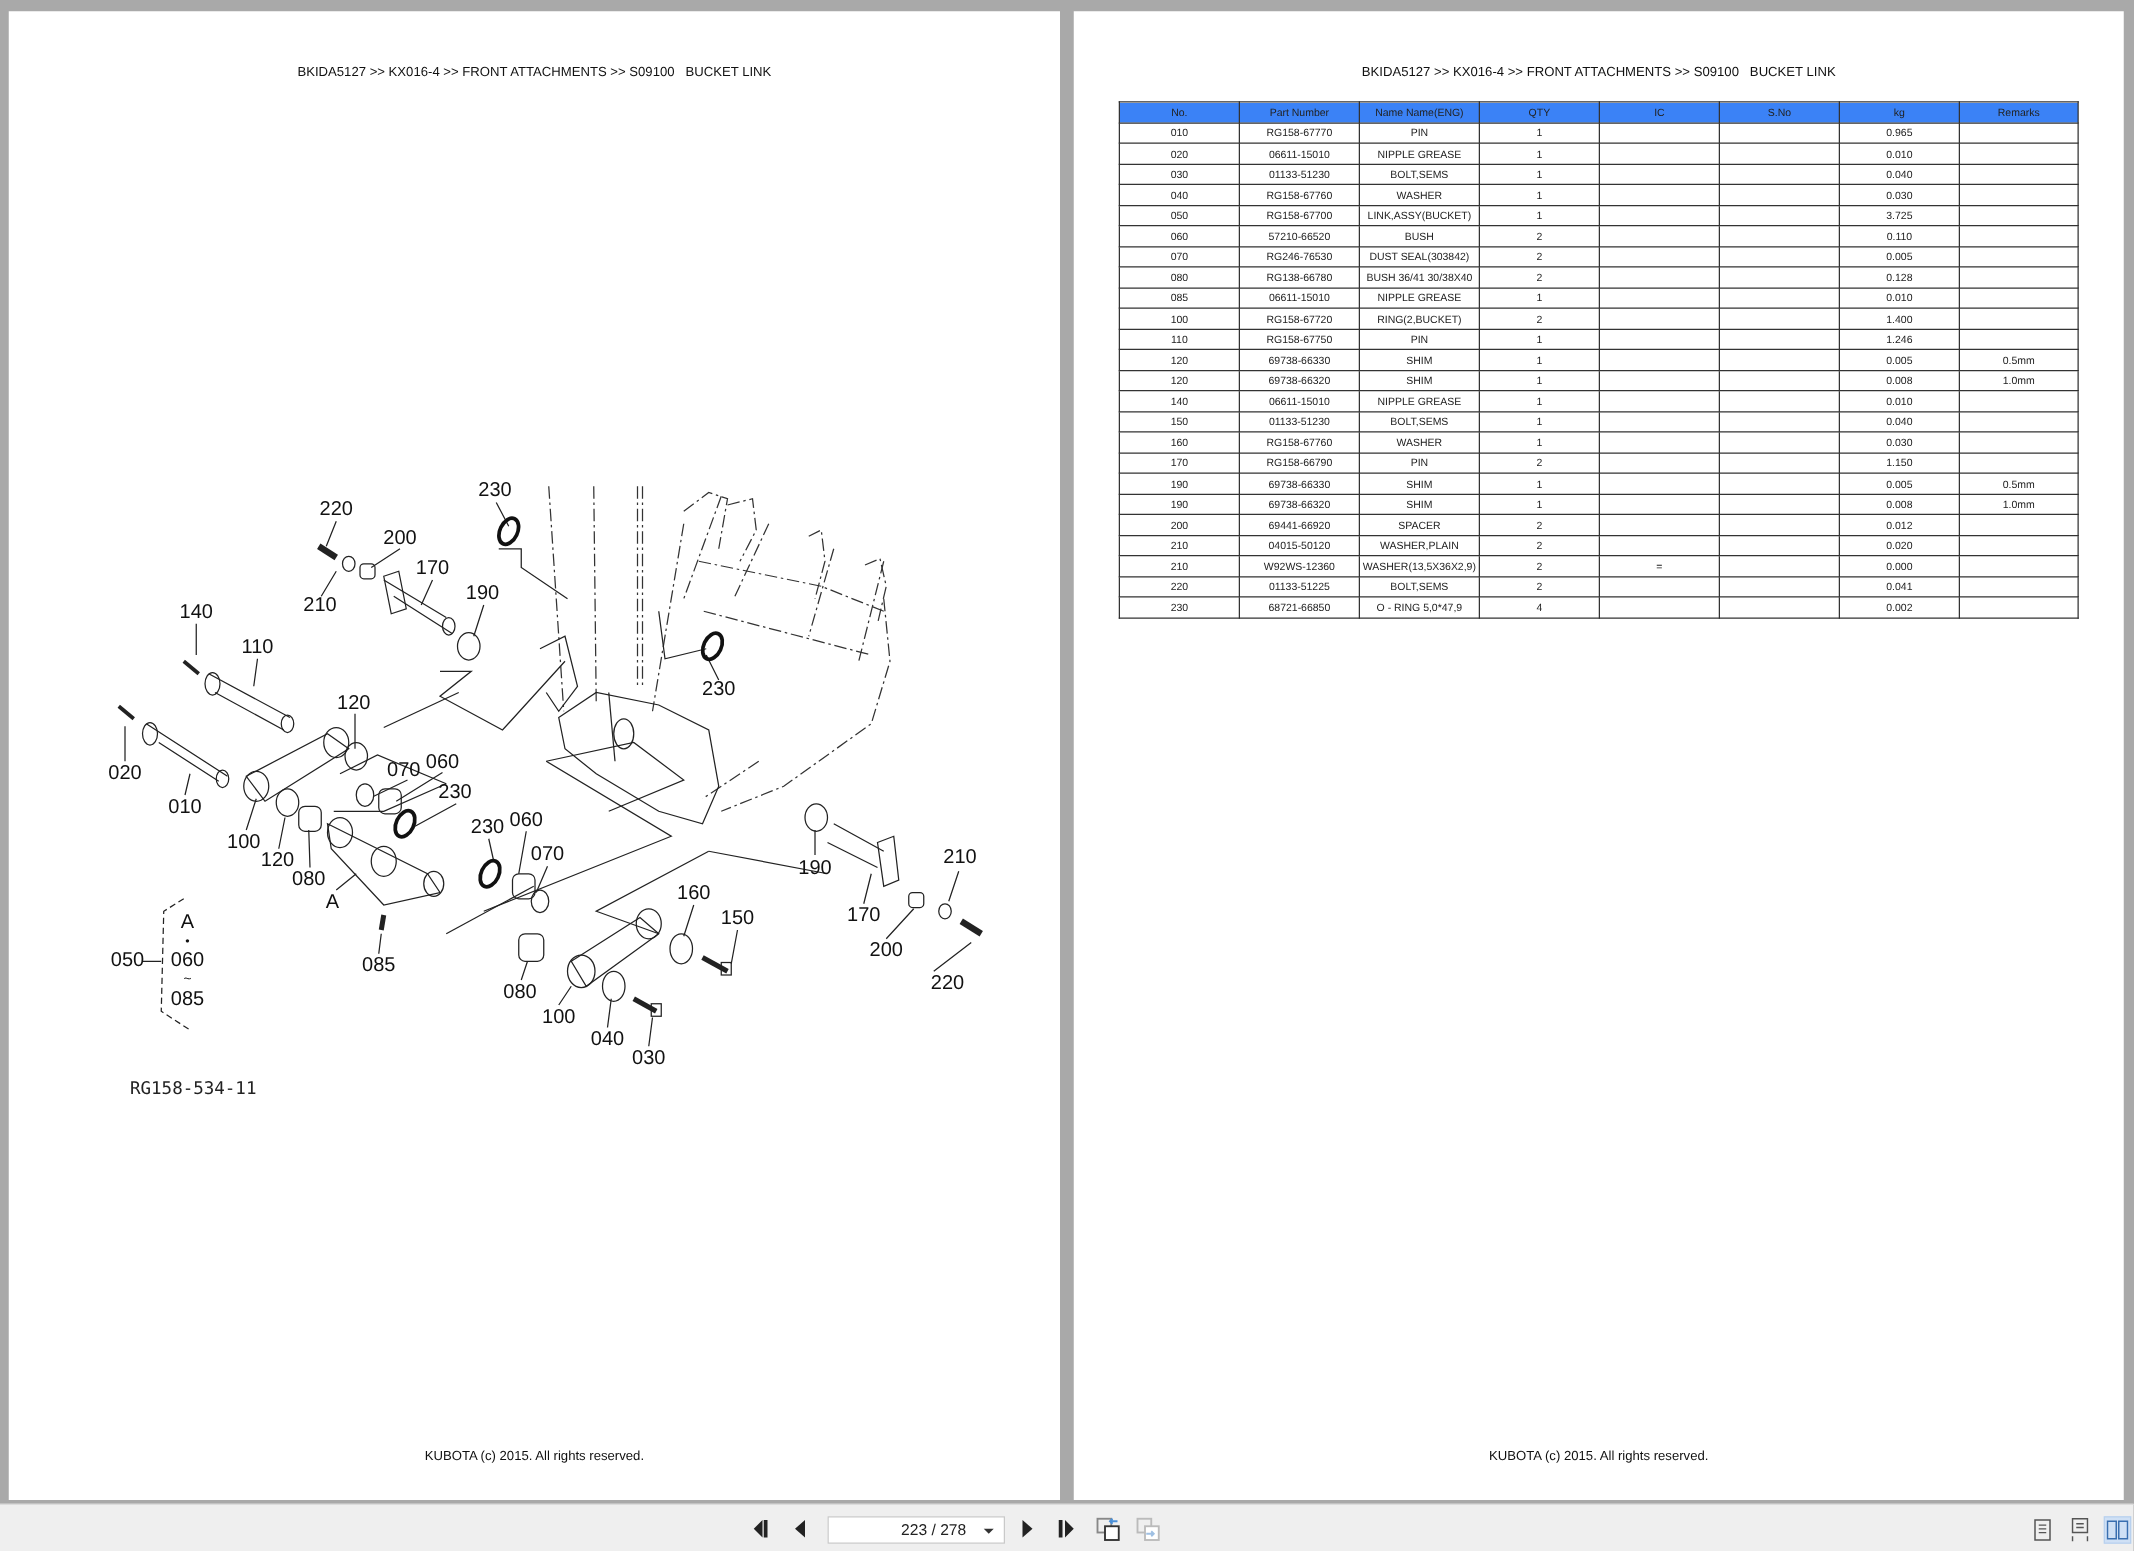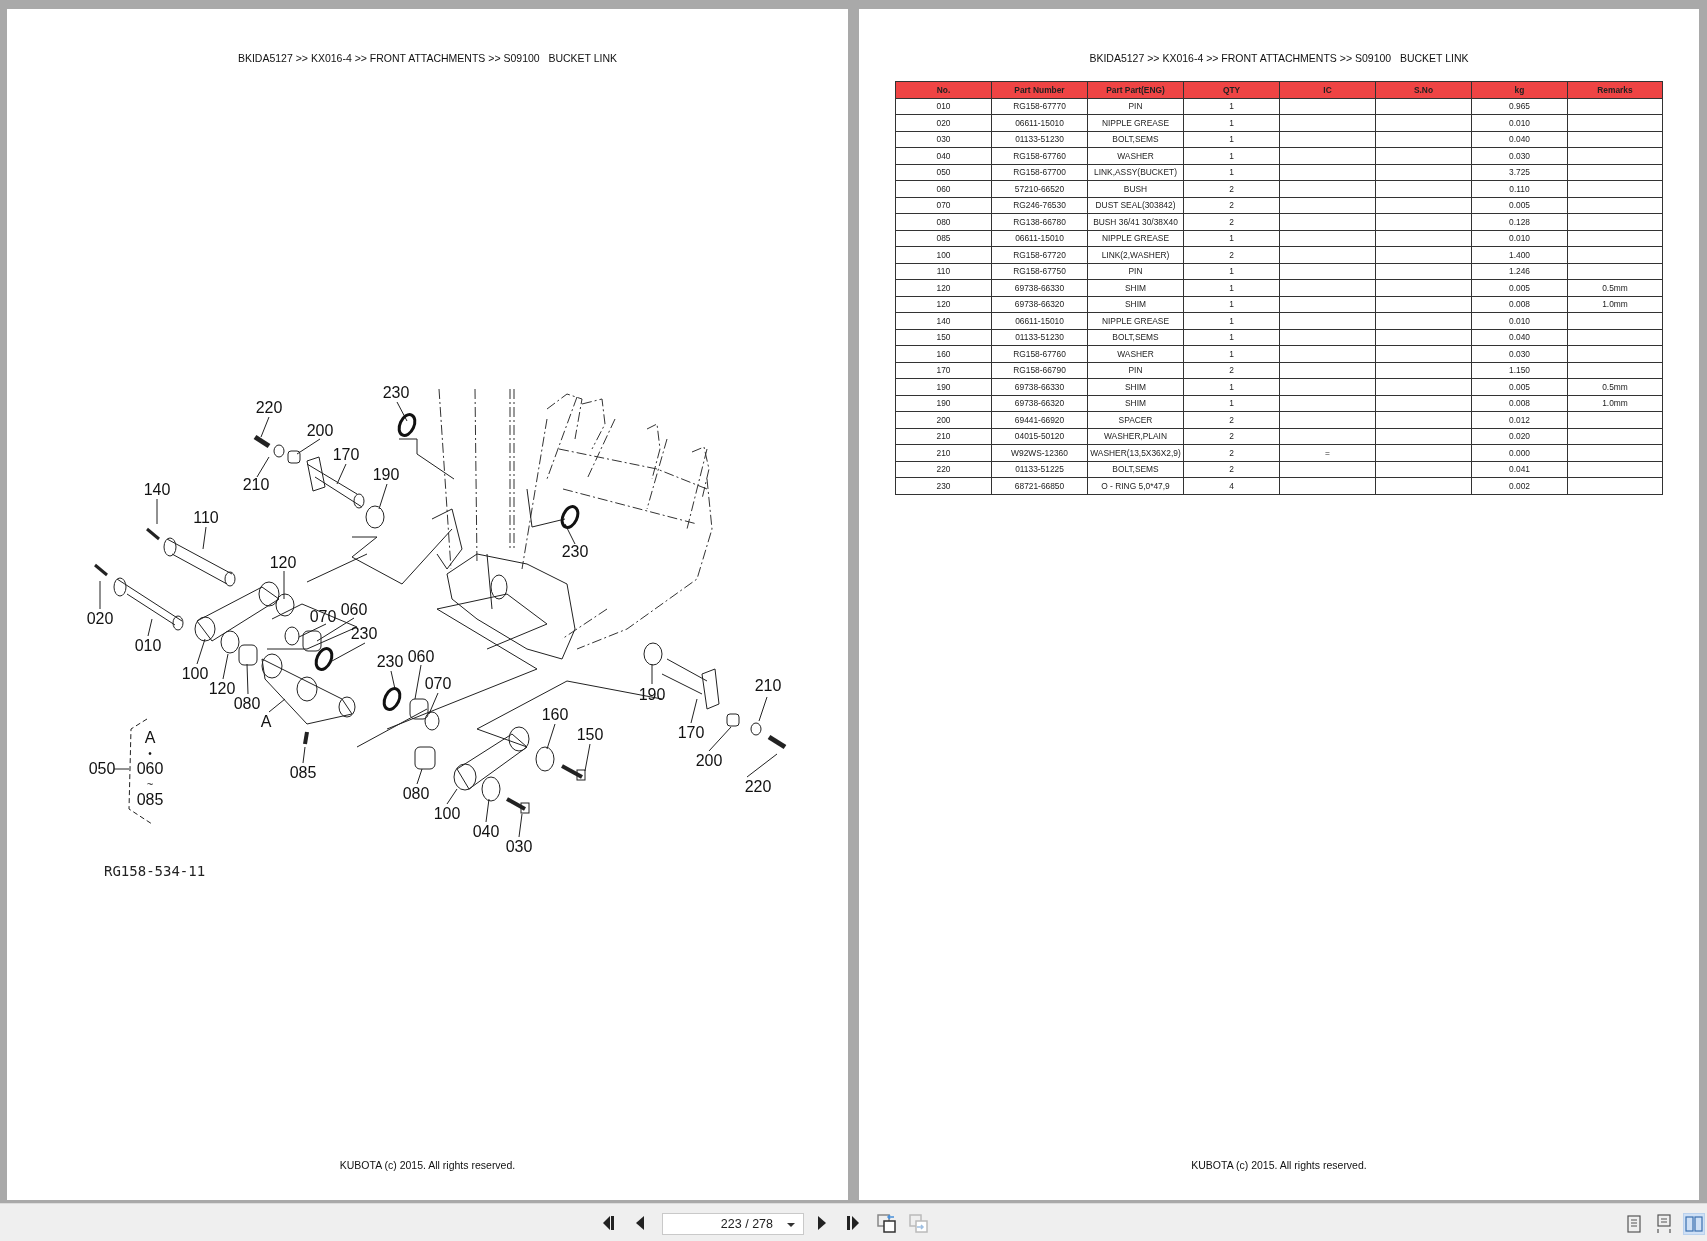--- a/index.html
+++ b/index.html
@@ -35,21 +35,21 @@
   
   table.parts {
     position: absolute; left: 36px; top: 72px; width: 767px;
     border-collapse: collapse; table-layout: fixed;
     font-size: 8.4px; color: #222;
   }
   table.parts th, table.parts td {
     border: 1px solid #333; height: 15.5px; padding: 0; text-align: center;
     overflow: hidden; white-space: nowrap; font-weight: normal;
   }
-  table.parts th { background: #ef4444; color: #222; font-weight: bold; }
+  table.parts th { background: #3b82f6; color: #222; }
   table.parts td { background: #fff; }
   
   .toolbar {
     position: absolute; left: 0; top: 1203px; width: 1707px; height: 38px;
     background: #efefef; border-top: 1px solid #dcdcdc;
   }
   .tb-btn {
     position: absolute; top: 0; height: 38px; display: flex; align-items: center; justify-content: center;
     color: #222; cursor: pointer;
   }
@@ -247,21 +247,21 @@
           <col style="width:96px">
         <col style="width:96px">
           <col style="width:96px">
           <col style="width:96px">
           <col style="width:95px">
       </colgroup>
       <thead>
         <tr>
           <th>No.</th>
           <th>Part Number</th>
-          <th>Part Part(ENG)</th>
+          <th>Name Name(ENG)</th>
           <th>QTY</th>
           <th>IC</th>
           <th>S.No</th>
           <th>kg</th>
           <th>Remarks</th>
         </tr>
       </thead>
       <tbody id="parts-body">
           <tr>
             <td>010</td>
@@ -349,21 +349,21 @@
             <td>NIPPLE GREASE</td>
             <td>1</td>
             <td></td>
             <td></td>
             <td>0.010</td>
             <td></td>
           </tr>
           <tr>
             <td>100</td>
             <td>RG158-67720</td>
-            <td>LINK(2,WASHER)</td>
+            <td>RING(2,BUCKET)</td>
             <td>2</td>
             <td></td>
             <td></td>
             <td>1.400</td>
             <td></td>
           </tr>
           <tr>
             <td>110</td>
             <td>RG158-67750</td>
             <td>PIN</td>

